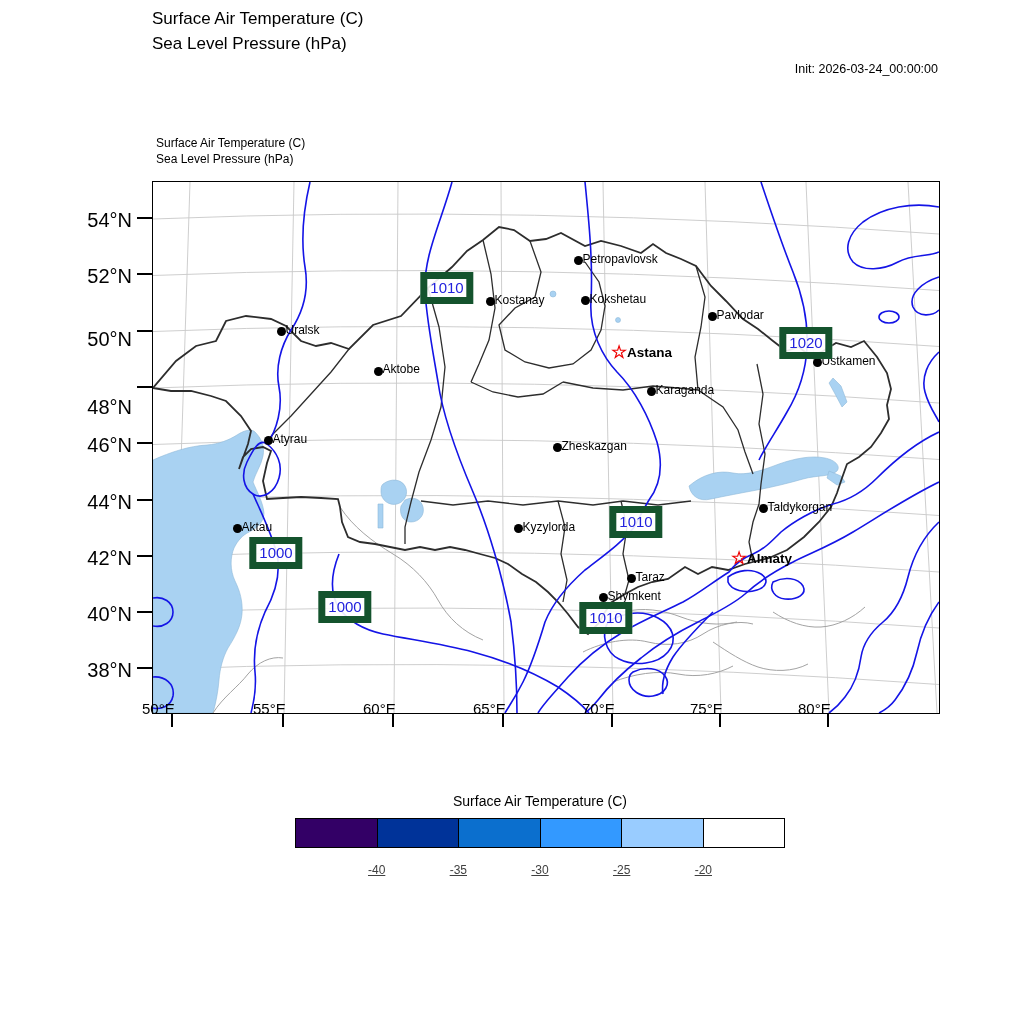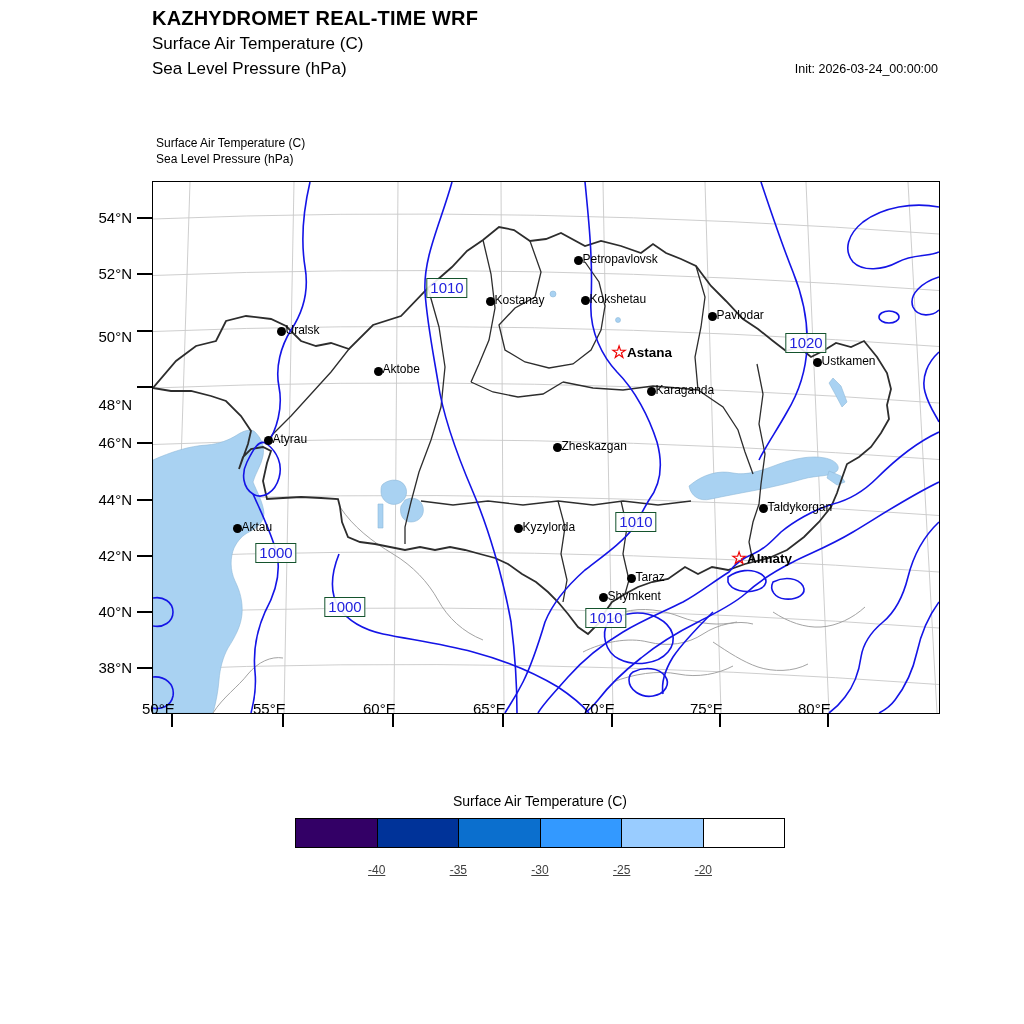--- a/index.html
+++ b/index.html
@@ -11,46 +11,45 @@
   .hdr .t2,.hdr .t3{font-size:17px;}
   .runinfo{position:absolute;left:600px;top:61px;width:338px;text-align:right;
            font-size:12.5px;line-height:17px;}
   .mapnote{position:absolute;left:156px;top:135px;font-size:12px;line-height:16px;}
   
   .map-frame{position:absolute;left:152px;top:181px;width:786px;height:531px;
              border:1px solid #000;background:#fff;}
   .map-frame svg{position:absolute;left:0;top:0;}
   
   .ytick{position:absolute;width:15px;height:2px;background:#000;left:137px;}
-  .ytick-label{position:absolute;width:62px;text-align:right;font-size:15px;left:70px;}
+  .ytick-label{position:absolute;width:62px;text-align:right;font-size:20px;left:70px;}
   .xtick{position:absolute;width:2px;height:14px;background:#000;top:713px;}
   .xtick-label{position:absolute;width:60px;font-size:15px;top:700px;}
   
   .city-dot{position:absolute;width:9px;height:9px;border-radius:50%;background:#000;}
   .city-label{position:absolute;font-size:12px;white-space:nowrap;}
   .city-star{position:absolute;font-size:18px;line-height:18px;color:#ee0000;font-weight:bold;}
   .star-label{font-size:13.5px;font-weight:bold;}
   
   .plabel{position:absolute;transform:translate(-50%,-50%);font-size:15px;color:#2222dd;
-          background:rgba(255,255,255,.9);border:1px solid #14532d;padding:0 3px;line-height:18px;}
+          background:rgba(255,255,255,.9);border:7px solid #14532d;padding:0 3px;line-height:18px;}
   
   .cb-title{position:absolute;left:295px;top:793px;width:490px;text-align:center;font-size:14px;}
   .colorbar{position:absolute;left:295px;top:818px;width:490px;height:30px;display:flex;
             border:1px solid #000;box-sizing:border-box;}
   .cb-seg{flex:1;border-right:1px solid #000;}
   .cb-seg:last-child{border-right:none;}
   .cb-tick{position:absolute;width:48px;text-align:center;font-size:12px;color:#404040;top:863px;text-decoration:underline;}
 </style>
 </head>
 <body>
 
 <div class="page">
 
   <div class="hdr">
-    <div class="t1">KAZHYDROMET REAL-TIME WRF</div>
     <div class="t2">Surface Air Temperature  (C)</div>
     <div class="t3">Sea Level Pressure  (hPa)</div>
   </div>
 
   <div class="runinfo">
     <div>Init: 2026-03-24_00:00:00</div>
   </div>
 
   <div class="mapnote">
     <div>Surface Air Temperature   (C)</div>

